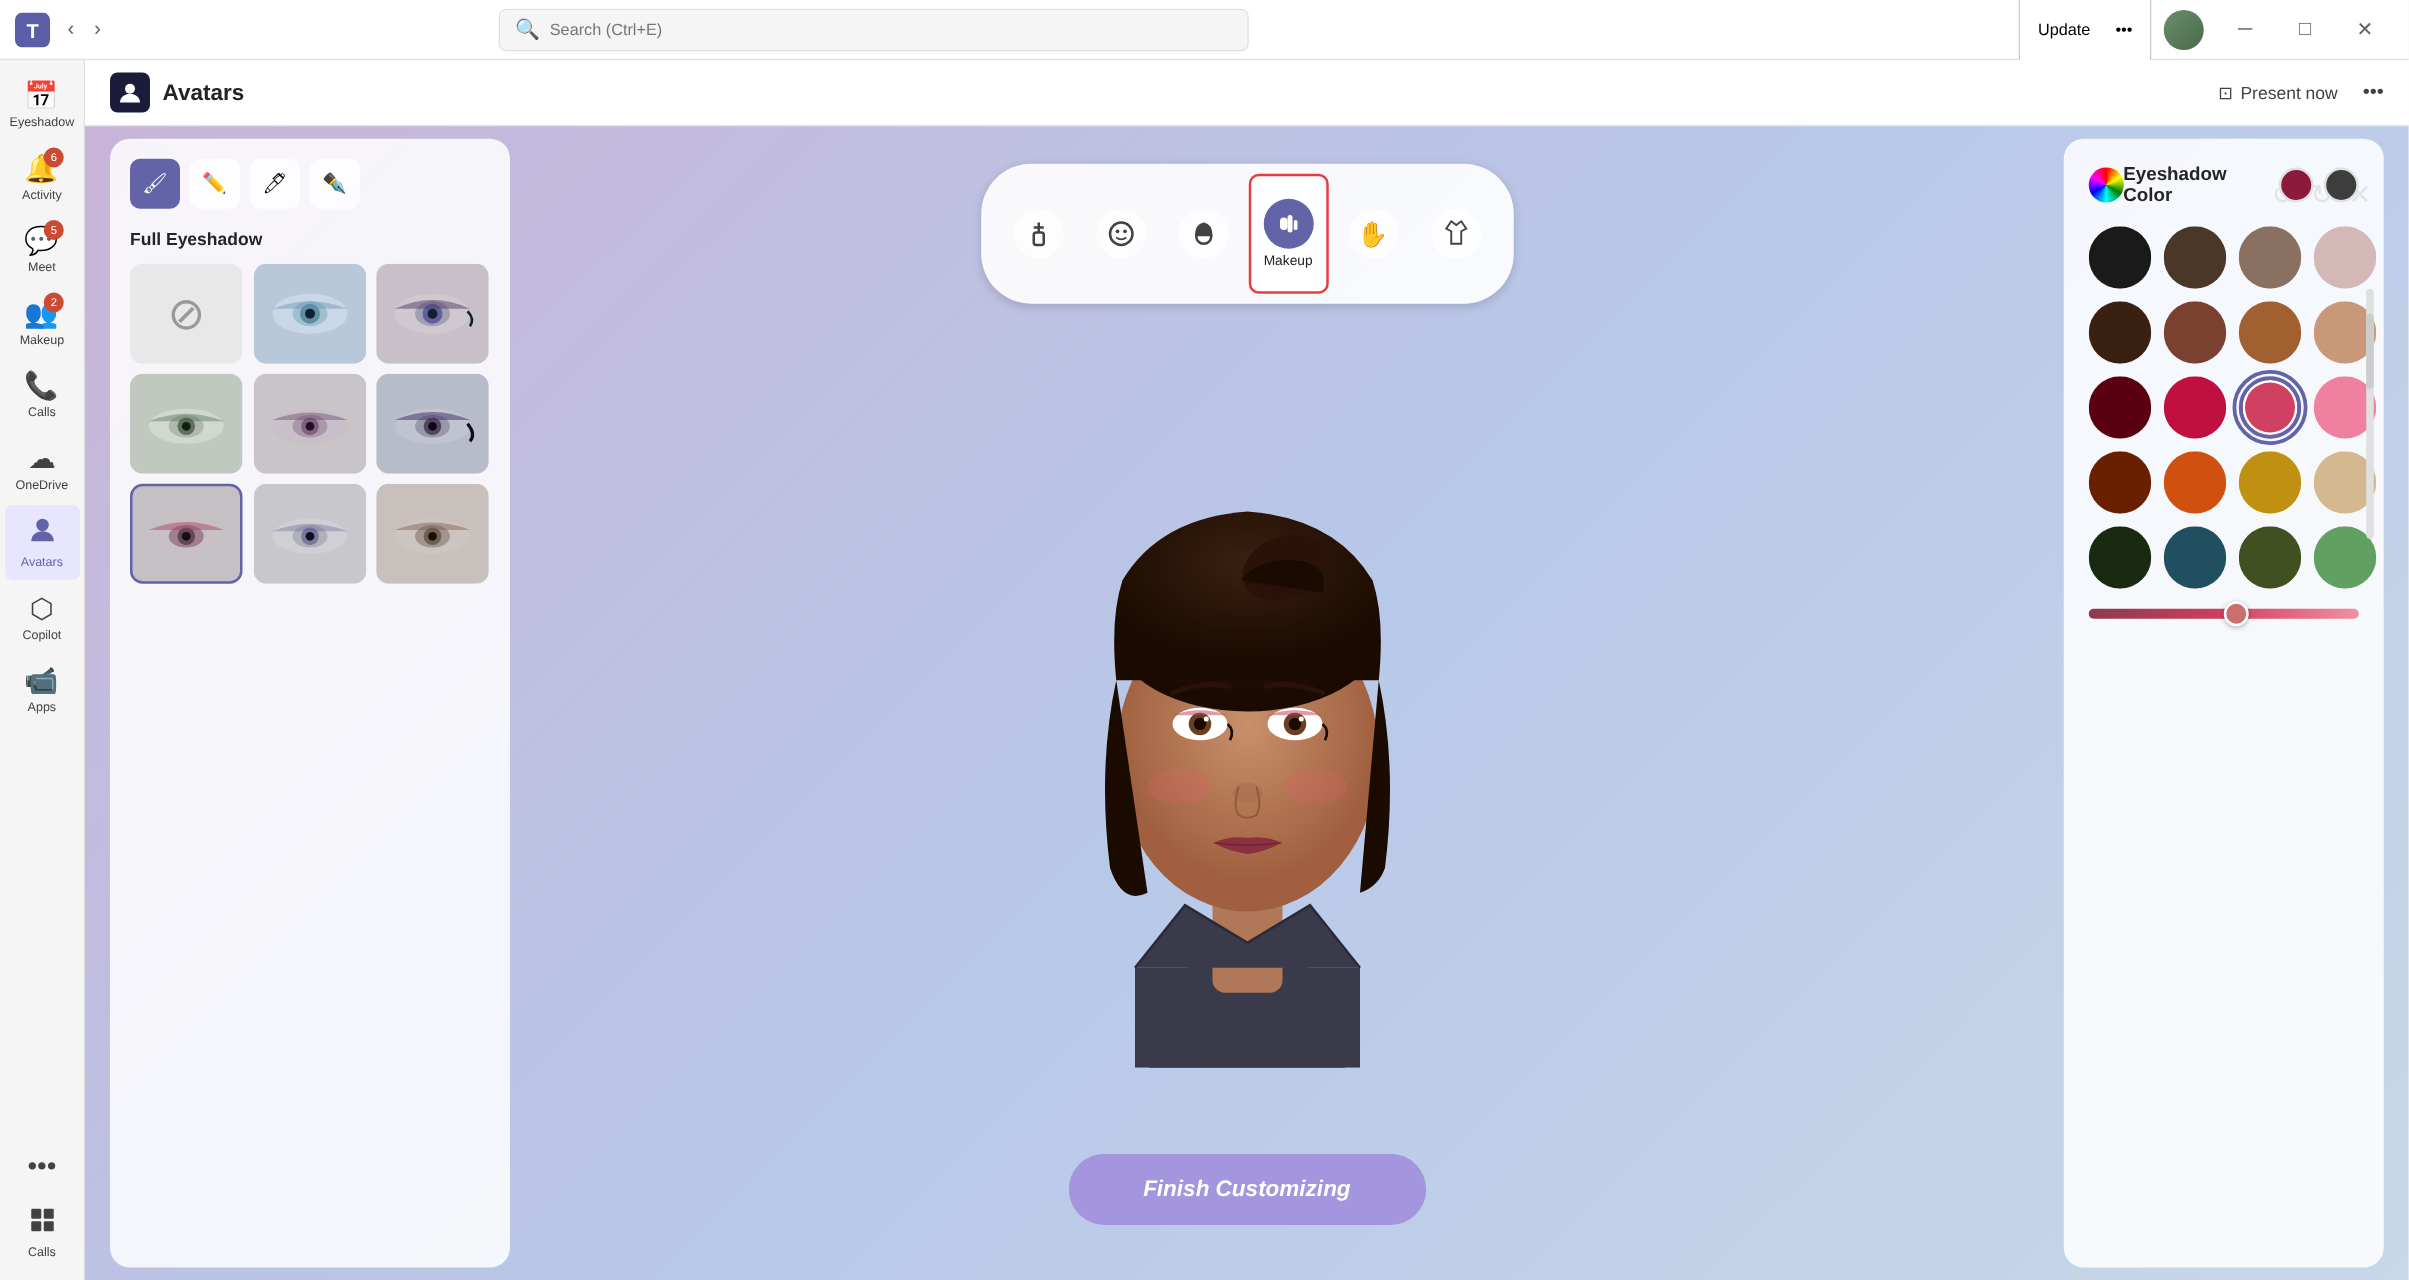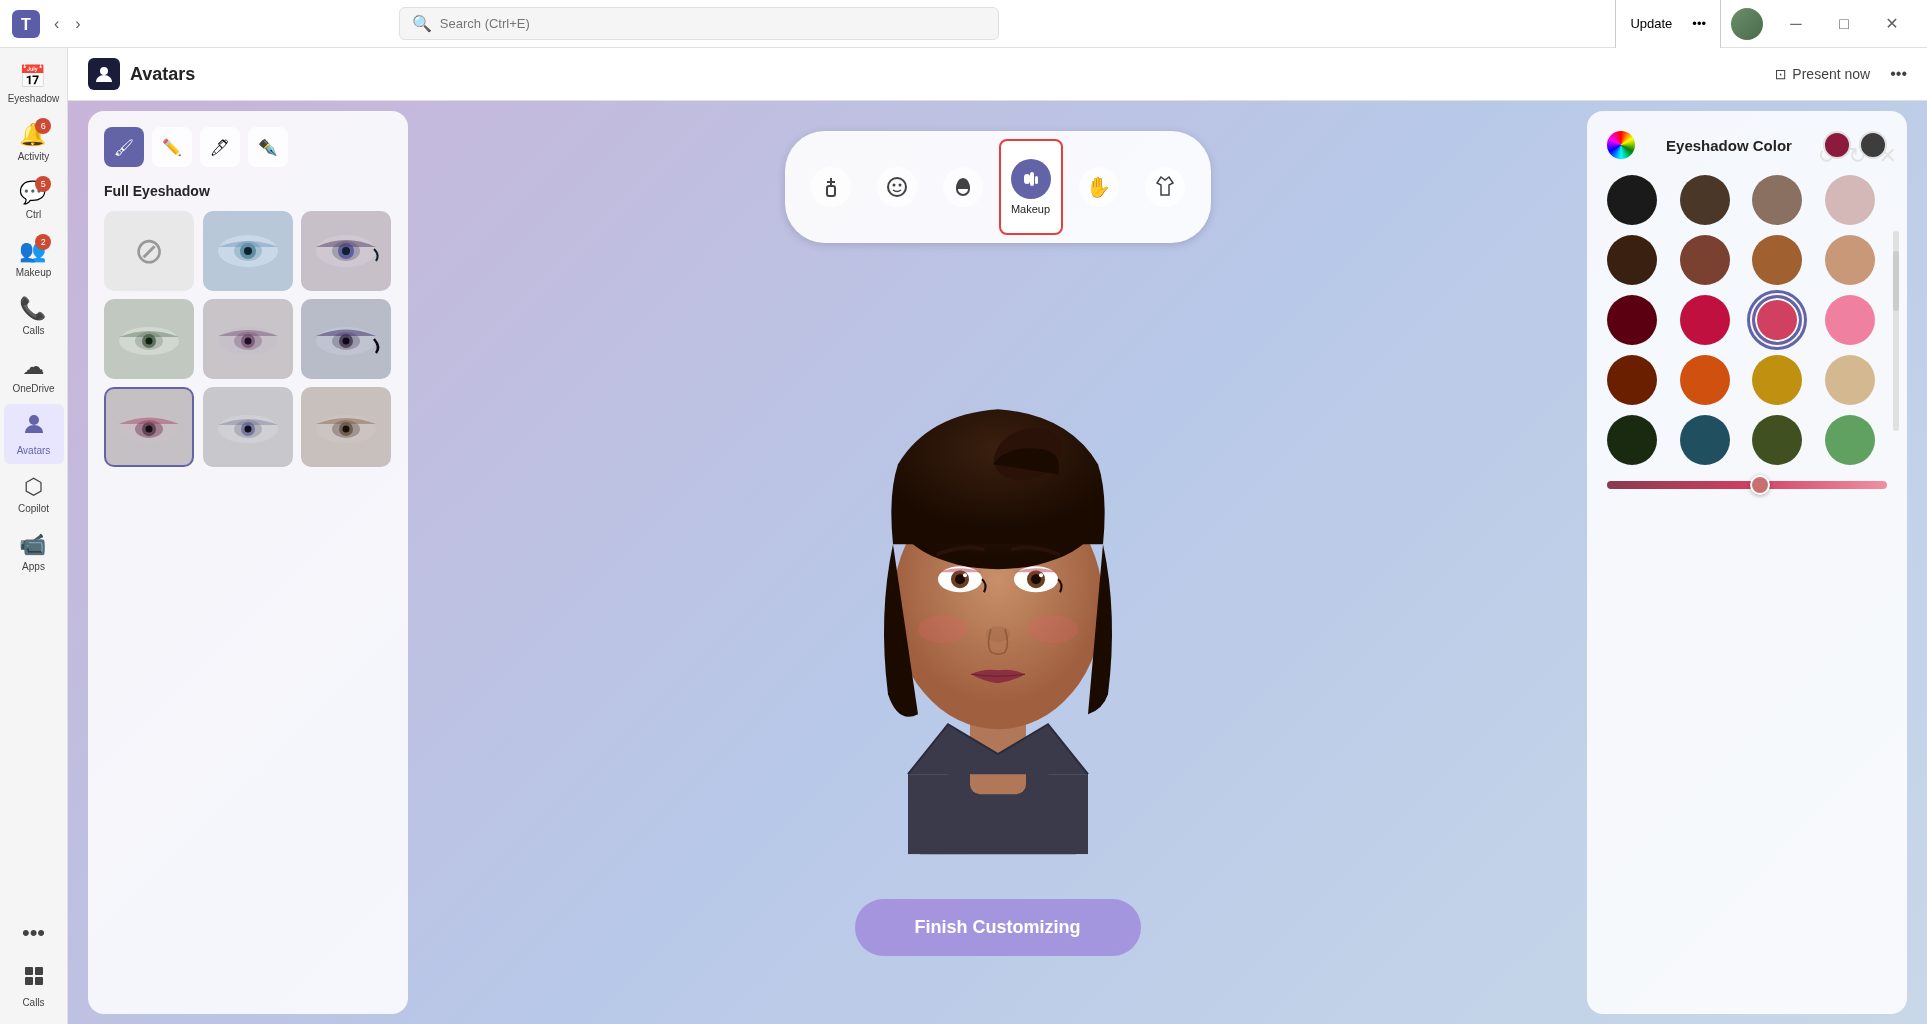--- a/index.html
+++ b/index.html
@@ -105,25 +105,26 @@
     .ctrl-btn { background: none; border: none; cursor: pointer; font-size: 22px; color: #424242; }
 
     
     .avatar-preview {
       position: absolute; top: 50%; left: 50%; transform: translate(-50%, -44%);
       width: 380px; height: 520px;
     }
 
     
     .finish-btn {
-      position: absolute; bottom: 68px; left: 50%; transform: translateX(-50%);
+      position: absolute; bottom: 44px; left: 50%; transform: translateX(-50%);
       background: rgba(160,140,220,0.85); color: white;
       border: none; border-radius: 30px; padding: 18px 60px;
       font-size: 18px; font-weight: 600; cursor: pointer;
       backdrop-filter: blur(4px);
+      font-style: italic;
     }
 
     
     .left-panel {
       position: absolute; left: 20px; top: 10px;
       width: 320px; height: calc(100% - 20px);
       background: rgba(255,255,255,0.85); border-radius: 16px;
       padding: 16px; overflow-y: auto;
     }
     .panel-tabs { display: flex; gap: 8px; margin-bottom: 16px; }
@@ -140,21 +141,21 @@
       cursor: pointer; overflow: hidden; display: flex; align-items: center; justify-content: center;
       border: 2px solid transparent; position: relative;
     }
     .eyeshadow-option.selected { border: 2px solid #6264a7; }
     .eyeshadow-option.none { background: #e8e8e8; }
     .eyeshadow-option .no-icon { font-size: 36px; color: #999; }
 
     
     .right-panel {
       position: absolute; right: 20px; top: 10px;
-      width: 320px; height: calc(100% - 20px);
+      width: 256px; height: calc(100% - 20px);
       background: rgba(255,255,255,0.85); border-radius: 16px;
       padding: 20px; overflow-y: auto;
     }
     .color-panel-header { display: flex; align-items: center; justify-content: space-between; margin-bottom: 16px; }
     .color-panel-title { font-size: 15px; font-weight: 600; color: #242424; }
     .color-palette-icon { width: 28px; height: 28px; border-radius: 50%; background: conic-gradient(red, yellow, green, cyan, blue, magenta, red); }
     .selected-colors { display: flex; gap: 8px; }
     .selected-color { width: 28px; height: 28px; border-radius: 50%; cursor: pointer; border: 2px solid #e0e0e0; }
 
     .color-grid { display: grid; grid-template-columns: repeat(4, 1fr); gap: 10px; margin-bottom: 16px; }
@@ -219,21 +220,21 @@
         🔔
         <span class="badge">6</span>
       </div>
       <div class="label">Activity</div>
     </div>
     <div class="sidebar-item">
       <div class="icon">
         💬
         <span class="badge">5</span>
       </div>
-      <div class="label">Ctrl</div>
+      <div class="label">Meet</div>
     </div>
     <div class="sidebar-item">
       <div class="icon">
         👥
         <span class="badge">2</span>
       </div>
       <div class="label">Makeup</div>
     </div>
     <div class="sidebar-item">
       <div class="icon">📞</div>

